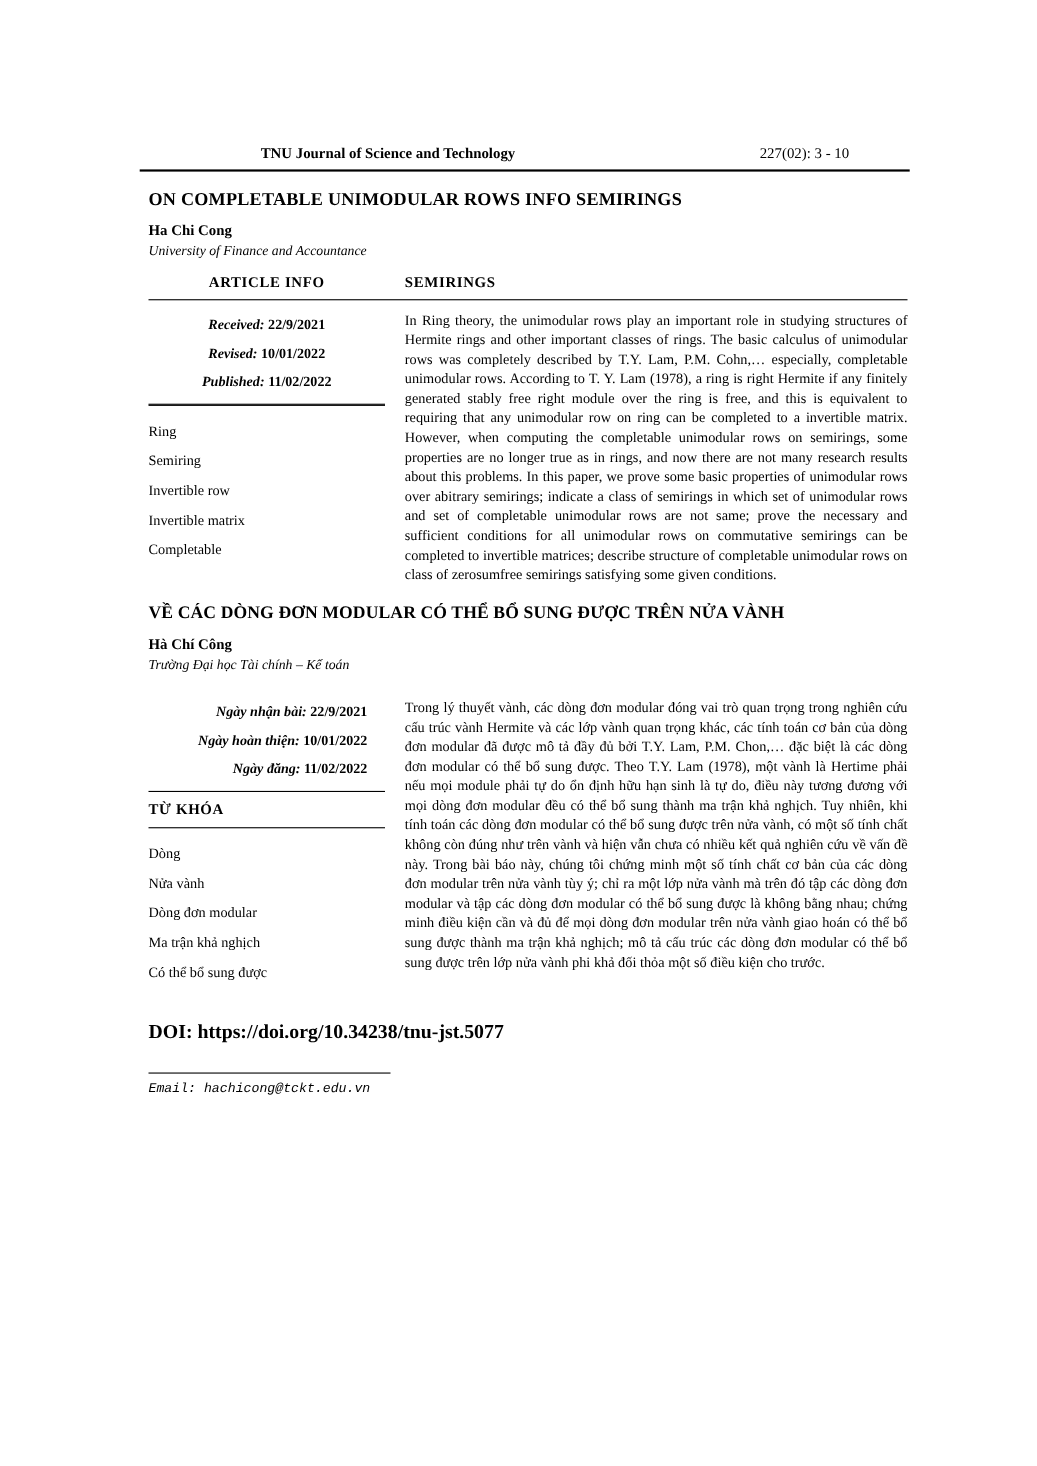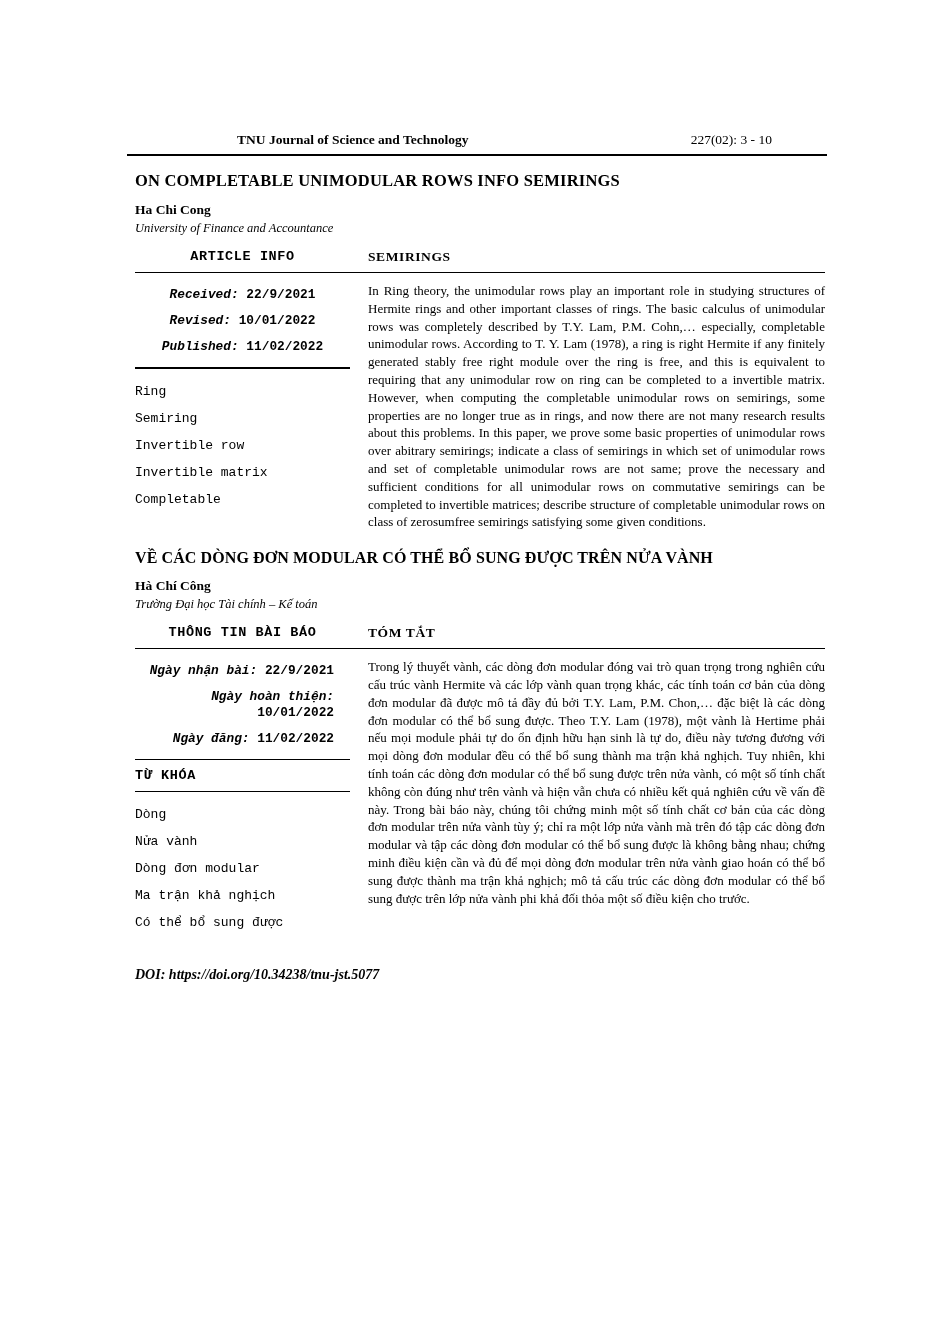--- a/index.html
+++ b/index.html
@@ -22,42 +22,42 @@
   .journal-issue { font-size: 13.5px; }
 
   .content { margin: 0 118px 0 135px; }
 
   .en-title { margin-top: 15px; font-weight: bold; font-size: 16.5px; letter-spacing: 0.2px; }
   .author { margin-top: 11px; font-weight: bold; font-size: 13.5px; }
   .affiliation { margin-top: 3px; font-style: italic; font-size: 12.5px; }
 
   .info-table { margin-top: 13px; }
   .thead { display: flex; border-bottom: 1.5px solid #000; padding-bottom: 7px; }
-  .col-l { width: 215px; flex: none; font-family: Liberation Mono, monospace; }
+  .col-l { width: 215px; flex: none; }
   .col-r { flex: 1; margin-left: 18px; min-width: 0; }
   .thead .col-l { text-align: center; font-weight: bold; font-size: 13.5px; letter-spacing: 0.6px; }
   .thead .col-r { font-weight: bold; font-size: 13.5px; letter-spacing: 0.6px; }
   .tbody { display: flex; align-items: flex-start; }
 
   .dates { padding: 4px 0 2px; }
   .date-line { margin: 10px 0; font-weight: bold; font-size: 12.8px; line-height: 16px; }
   .dates.center .date-line { text-align: center; }
   .dates.right .date-line { text-align: right; padding-right: 16px; }
   .date-label { font-style: italic; }
 
   .rule { border-top: 1.5px solid #000; height: 0; }
   .kw-head { font-weight: bold; font-size: 13.5px; letter-spacing: 0.6px; padding: 8px 0; }
   .kw-list { list-style: none; padding: 4px 0 2px; }
   .kw-list li { margin: 10px 0; font-size: 13px; line-height: 17px; }
 
   .abstract { text-align: justify; padding-top: 9px; line-height: 17.8px; font-size: 13px; }
 
   .vn-title { margin-top: 18px; font-weight: bold; font-size: 16px; letter-spacing: 0.1px; }
 
-  .doi { margin-top: 24px; font-weight: bold; font-size: 14px; font-style: italic; }
+  .doi { margin-top: 24px; font-weight: bold; font-size: 18px; }
   .doi-url { font-weight: bold; }
 
   .footnote { margin-top: 26px; font-family: Liberation Mono, monospace; }
   .footnote-rule { width: 220px; border-top: 1px solid #000; height: 0; }
   .footnote-email { margin-top: 7px; font-style: italic; font-size: 12px; }
 
   .page-footer {
     margin: 18px 116px 0 127px;
     border-top: 2px solid #000;
     padding: 7px 10px 0 12px;
@@ -119,24 +119,20 @@
             <p class="abstract">In Ring theory, the unimodular rows play an important role in studying structures of Hermite rings and other important classes of rings. The basic calculus of unimodular rows was completely described by T.Y. Lam, P.M. Cohn,… especially, completable unimodular rows. According to T. Y. Lam (1978), a ring is right Hermite if any finitely generated stably free right module over the ring is free, and this is equivalent to requiring that any unimodular row on ring can be completed to a invertible matrix. However, when computing the completable unimodular rows on semirings, some properties are no longer true as in rings, and now there are not many research results about this problems. In this paper, we prove some basic properties of unimodular rows over abitrary semirings; indicate a class of semirings in which set of unimodular rows and set of completable unimodular rows are not same; prove the necessary and sufficient conditions for all unimodular rows on commutative semirings can be completed to invertible matrices; describe structure of completable unimodular rows on class of zerosumfree semirings satisfying some given conditions.</p>
           </div>
         </div>
       </div>
 
       <h2 class="vn-title">VỀ CÁC DÒNG ĐƠN MODULAR CÓ THỂ BỔ SUNG ĐƯỢC TRÊN NỬA VÀNH</h2>
       <div class="author">Hà Chí Công</div>
       <div class="affiliation">Trường Đại học Tài chính – Kế toán</div>
 
       <div class="info-table">
-        <div class="thead">
-          <div class="col-l">THÔNG TIN BÀI BÁO</div>
-          <div class="col-r">TÓM TẮT</div>
-        </div>
         <div class="tbody">
           <div class="col-l">
             <div class="dates right">
               <div class="date-line">
                 <span class="date-label">Ngày nhận bài:</span>
                 <span class="date-value">22/9/2021</span>
               </div>
               <div class="date-line">
                 <span class="date-label">Ngày hoàn thiện:</span>
                 <span class="date-value">10/01/2022</span>

